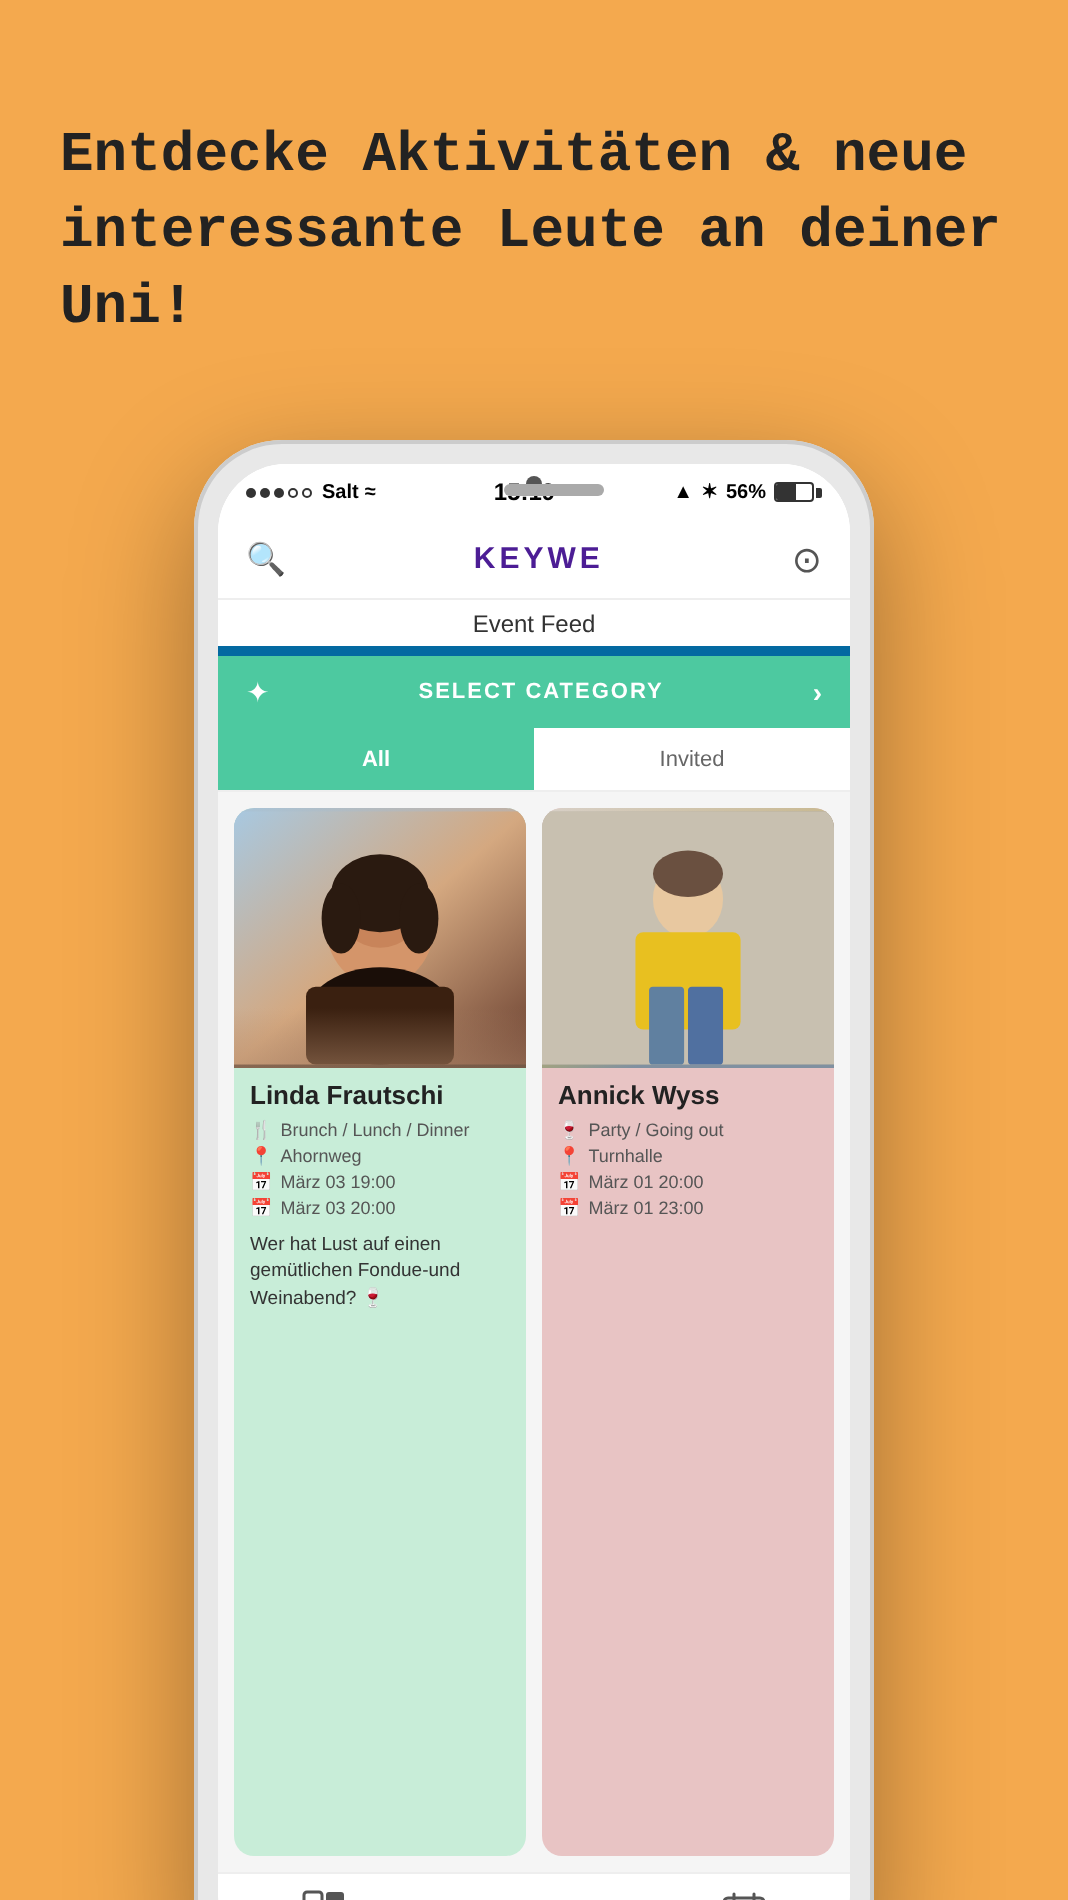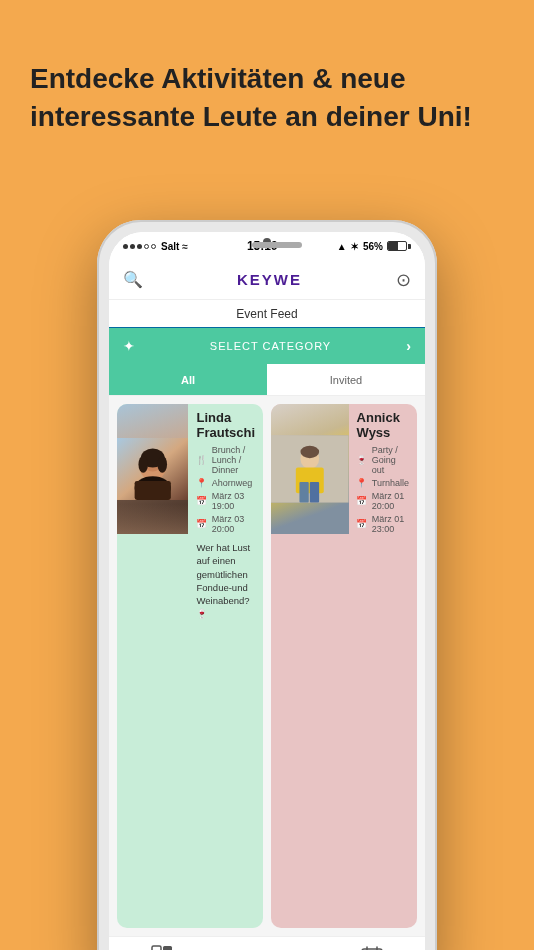--- a/index.html
+++ b/index.html
@@ -12,21 +12,21 @@
       position: relative;
     }
 
     .headline {
       position: absolute;
       top: 60px;
       left: 30px;
       right: 30px;
       font-size: 28px;
       font-weight: 800;
-      font-family: Liberation Sans, sans-serif;
+      font-family: Liberation Mono, monospace;
       color: #222;
       line-height: 1.35;
     }
 
     .phone-wrapper {
       position: absolute;
       top: 220px;
       left: 50%;
       transform: translateX(-50%);
       width: 340px;
@@ -137,37 +137,37 @@
     .nav-logo { font-size: 15px; font-weight: 700; letter-spacing: 2px; color: #4c1d95; }
     .nav-icon { font-size: 16px; color: #555; }
 
     
     .sub-header {
       height: 28px;
       display: flex;
       align-items: center;
       justify-content: center;
       background: white;
-      border-bottom: 1px solid #0369a1;
+      border-bottom: 5px solid #0369a1;
       flex-shrink: 0;
     }
     .sub-header-text { font-size: 12px; color: #333; font-weight: 500; }
 
     
     .category-bar {
       background: #4DC9A0;
       height: 36px;
       display: flex;
       align-items: center;
       justify-content: space-between;
       padding: 0 14px;
       flex-shrink: 0;
     }
     .category-icon { color: white; font-size: 14px; }
-    .category-text { color: white; font-size: 11px; font-weight: 400; letter-spacing: 1px; }
+    .category-text { color: white; font-size: 11px; font-weight: 700; letter-spacing: 1px; }
     .category-arrow { color: white; font-size: 14px; font-weight: 700; }
 
     
     .tabs {
       display: flex;
       height: 32px;
       background: white;
       flex-shrink: 0;
       border-bottom: 1px solid #eee;
     }
@@ -196,21 +196,21 @@
       padding: 8px;
       gap: 8px;
       background: #f5f5f5;
     }
 
     .card {
       flex: 1;
       border-radius: 10px;
       overflow: hidden;
       display: flex;
-      flex-direction: row;
+      flex-direction: column;
       background: white;
     }
 
     .card.green { background: #C8EDD8; }
     .card.pink { background: #E8C4C4; }
 
     
     .card-img-green {
       width: 100%;
       height: 130px;

